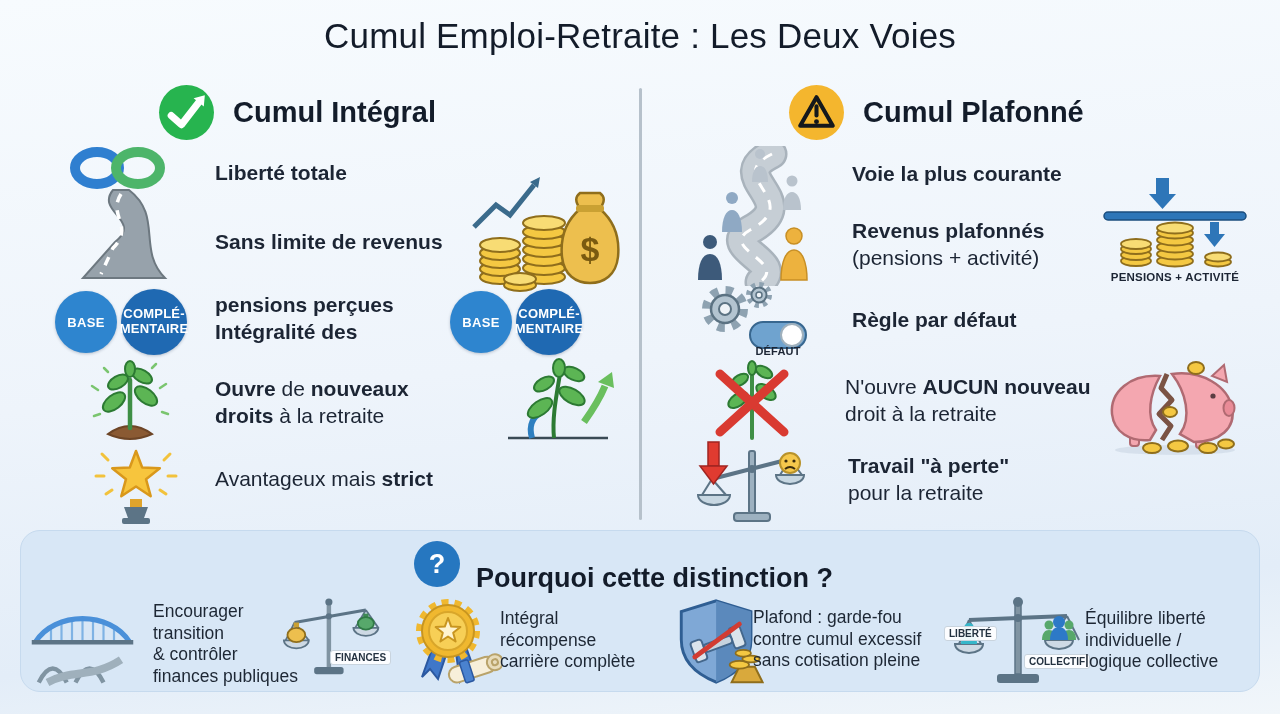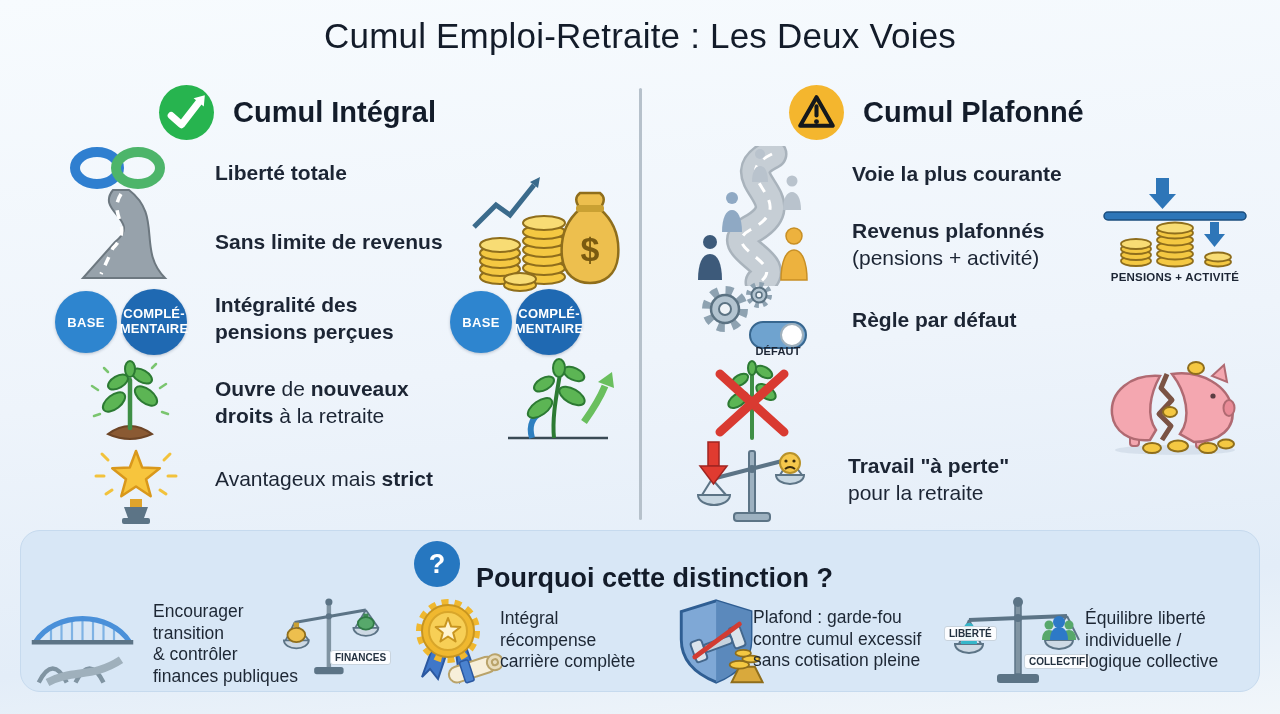--- a/index.html
+++ b/index.html
@@ -100,22 +100,22 @@
   </div>
 
   <div class="badge badge-base" style="left:55px;top:291px">
     <span>BASE</span>
   </div>
   <div class="badge badge-comp" style="left:121px;top:289px">
     <span>COMPLÉ-</span>
     <span>MENTAIRE</span>
   </div>
   <div class="txt" style="left:215px;top:291px">
+    <div class="b">pensions perçues</div>
     <div class="b">Intégralité des</div>
-    <div class="b">pensions perçues</div>
   </div>
   <div class="badge badge-base" style="left:450px;top:291px">
     <span>BASE</span>
   </div>
   <div class="badge badge-comp" style="left:516px;top:289px">
     <span>COMPLÉ-</span>
     <span>MENTAIRE</span>
   </div>
 
   <div class="icon" style="left:78px;top:356px;width:104px;height:88px">
@@ -254,20 +254,24 @@
       <g fill="#5cb554" stroke="#2c7a33" stroke-width="2">
         <ellipse cx="30" cy="42" rx="11" ry="6" transform="rotate(-35 30 42)"></ellipse>
         <ellipse cx="58" cy="34" rx="11" ry="6" transform="rotate(35 58 34)"></ellipse>
         <ellipse cx="32" cy="22" rx="9" ry="5" transform="rotate(-30 32 22)"></ellipse>
         <ellipse cx="56" cy="14" rx="9" ry="5" transform="rotate(30 56 14)"></ellipse>
         <ellipse cx="44" cy="10" rx="4" ry="7"></ellipse>
       </g>
       <line x1="12" y1="16" x2="76" y2="74" stroke="#d93a31" stroke-width="9" stroke-linecap="round"></line>
       <line x1="76" y1="16" x2="12" y2="74" stroke="#d93a31" stroke-width="9" stroke-linecap="round"></line>
     </svg>
+  </div>
+  <div class="txt" style="left:845px;top:373px">
+    <div><span>N'ouvre </span><span class="b">AUCUN nouveau</span></div>
+    <div>droit à la retraite</div>
   </div>
   <div class="icon" style="left:1100px;top:360px;width:150px;height:95px">
     <svg viewBox="0 0 150 95" aria-hidden="true">
       <ellipse cx="75" cy="90" rx="60" ry="5" fill="#c9d6e2" opacity="0.6"></ellipse>
       <rect x="30" y="72" width="9" height="14" rx="3" fill="#f4a7b0" stroke="#b06a72" stroke-width="2"></rect>
       <rect x="96" y="76" width="9" height="12" rx="3" fill="#f4a7b0" stroke="#b06a72" stroke-width="2"></rect>
       <path d="M60 16 C30 14 10 32 12 54 C14 72 30 82 50 80 L56 70 C46 56 50 34 60 16 Z" fill="#f4a7b0" stroke="#b06a72" stroke-width="2.5"></path>
       <path d="M72 14 C102 10 128 26 132 48 C136 68 120 82 94 82 L80 74 C92 58 86 32 72 14 Z" fill="#f4a7b0" stroke="#b06a72" stroke-width="2.5"></path>
       <polygon points="112,16 124,5 127,22" fill="#f4a7b0" stroke="#b06a72" stroke-width="2"></polygon>
       <circle cx="113" cy="36" r="2.6" fill="#5a3d42"></circle>

